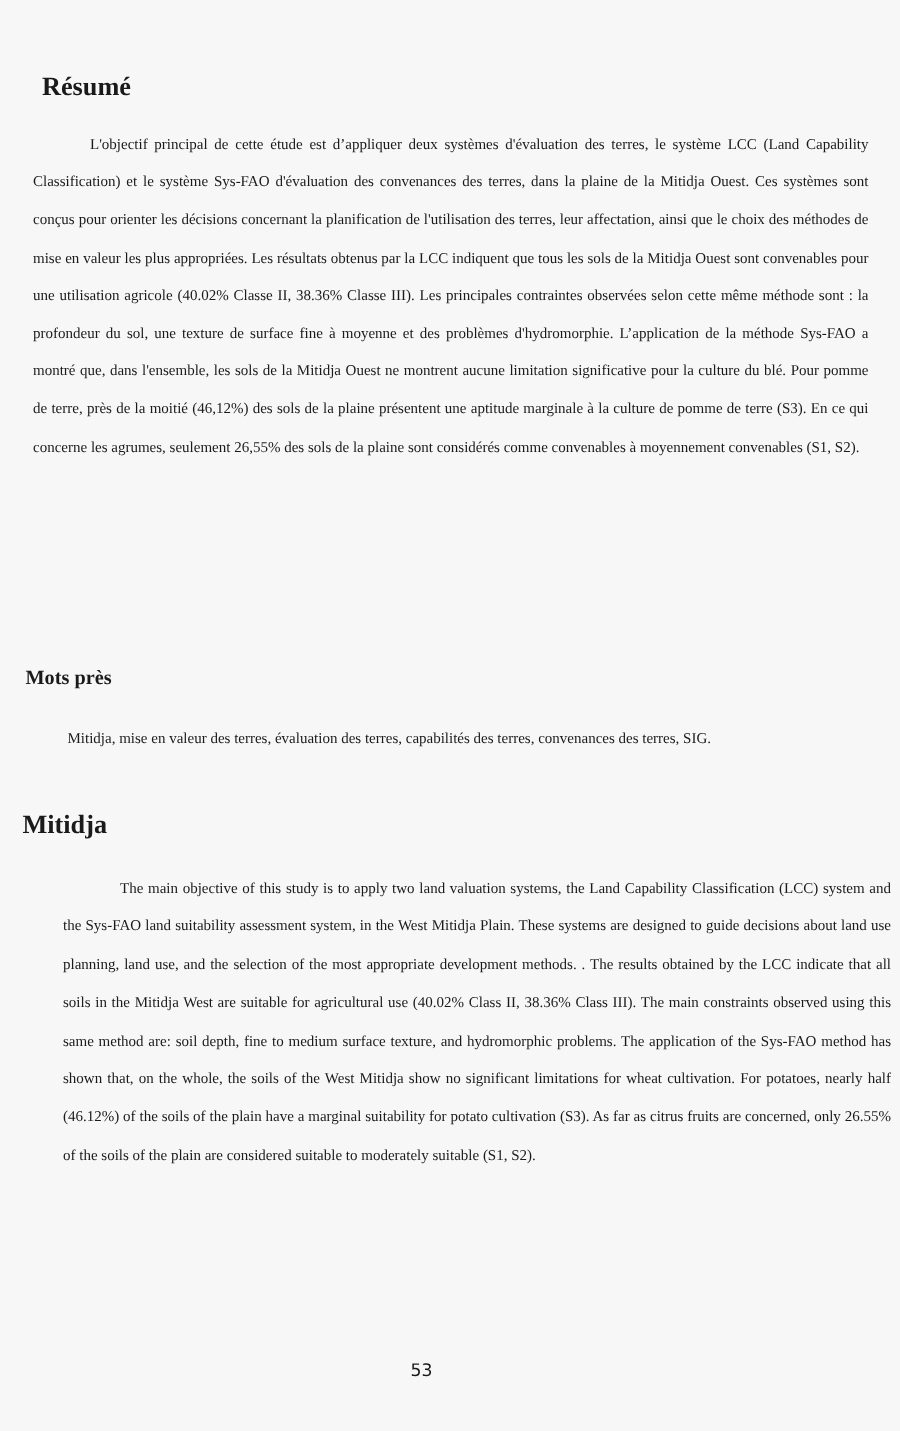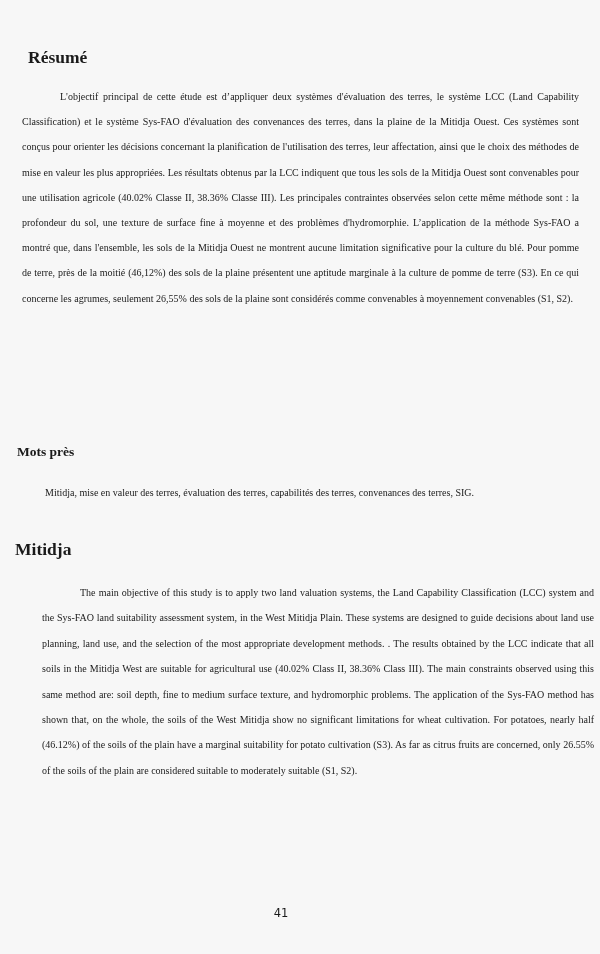--- a/index.html
+++ b/index.html
@@ -44,14 +44,14 @@
 <div class="page">
   <h2 class="h h-resume">Résumé</h2>
   <p class="para p-fr">L'objectif principal de cette étude est d’appliquer deux systèmes d'évaluation des terres, le système LCC (Land Capability Classification) et le système Sys-FAO d'évaluation des convenances des terres, dans la plaine de la Mitidja Ouest. Ces systèmes sont conçus pour orienter les décisions concernant la planification de l'utilisation des terres, leur affectation, ainsi que le choix des méthodes de mise en valeur les plus appropriées. Les résultats obtenus par la LCC indiquent que tous les sols de la Mitidja Ouest sont convenables pour une utilisation agricole (40.02% Classe II, 38.36% Classe III). Les principales contraintes observées selon cette même méthode sont : la profondeur du sol, une texture de surface fine à moyenne et des problèmes d'hydromorphie. L’application de la méthode Sys-FAO a montré que, dans l'ensemble, les sols de la Mitidja Ouest ne montrent aucune limitation significative pour la culture du blé. Pour pomme de terre, près de la moitié (46,12%) des sols de la plaine présentent une aptitude marginale à la culture de pomme de terre (S3). En ce qui concerne les agrumes, seulement 26,55% des sols de la plaine sont considérés comme convenables à moyennement convenables (S1, S2).</p>
 
   <h3 class="h h-mots">Mots près</h3>
   <p class="para p-kw">Mitidja, mise en valeur des terres, évaluation des terres, capabilités des terres, convenances des terres, SIG.</p>
 
   <h2 class="h h-summary">Mitidja</h2>
   <p class="para p-en">The main objective of this study is to apply two land valuation systems, the Land Capability Classification (LCC) system and the Sys-FAO land suitability assessment system, in the West Mitidja Plain. These systems are designed to guide decisions about land use planning, land use, and the selection of the most appropriate development methods. . The results obtained by the LCC indicate that all soils in the Mitidja West are suitable for agricultural use (40.02% Class II, 38.36% Class III). The main constraints observed using this same method are: soil depth, fine to medium surface texture, and hydromorphic problems. The application of the Sys-FAO method has shown that, on the whole, the soils of the West Mitidja show no significant limitations for wheat cultivation. For potatoes, nearly half (46.12%) of the soils of the plain have a marginal suitability for potato cultivation (S3). As far as citrus fruits are concerned, only 26.55% of the soils of the plain are considered suitable to moderately suitable (S1, S2).</p>
 
-  <div class="pagenum">41</div>
+  <div class="pagenum">53</div>
 </div>
 
 </body></html>

